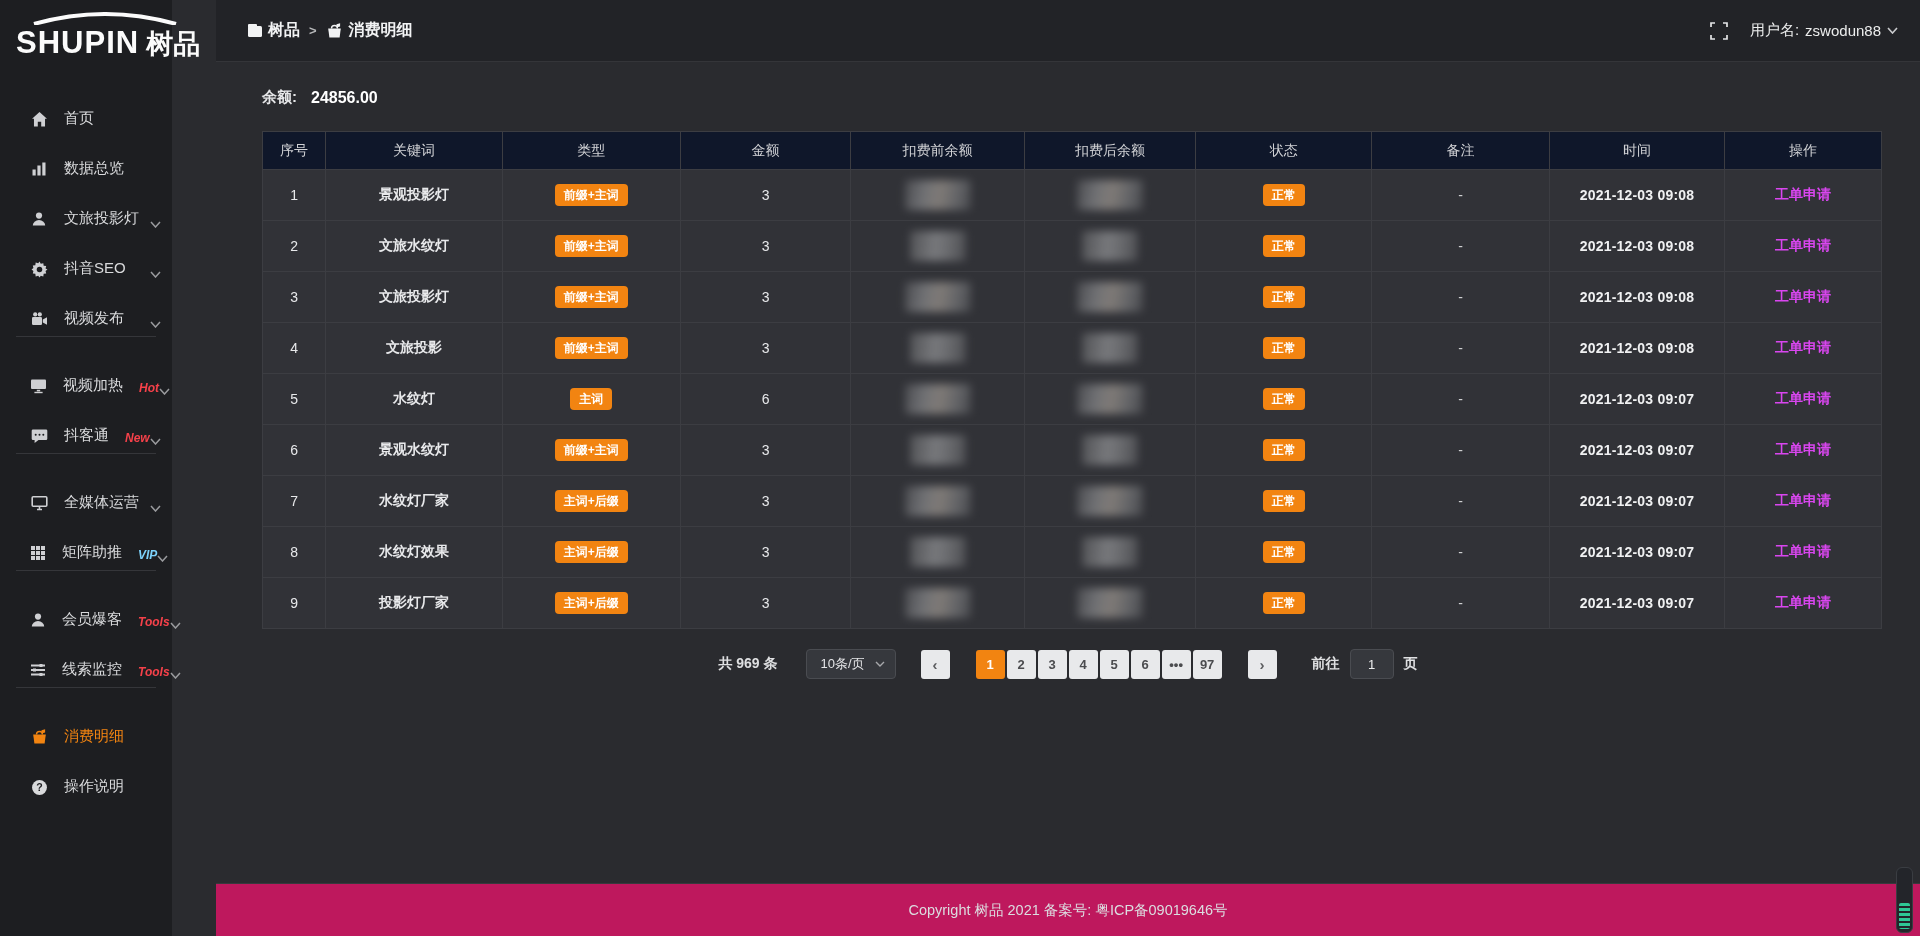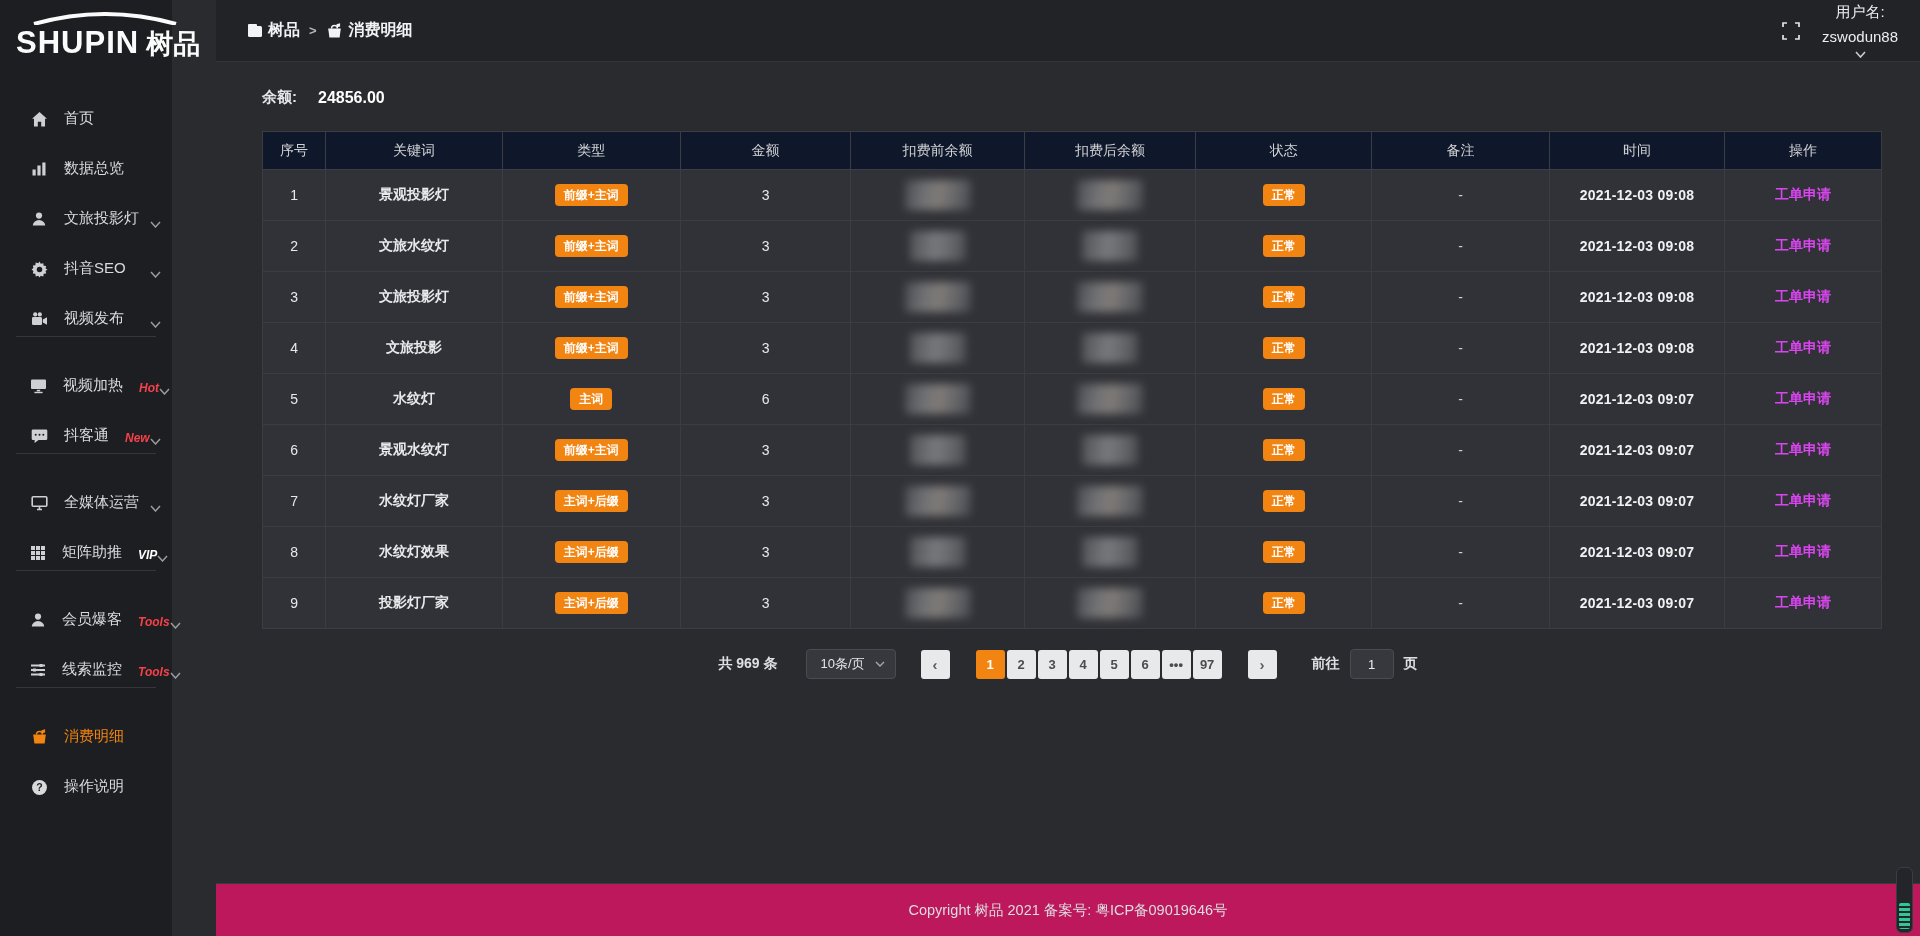--- a/index.html
+++ b/index.html
@@ -23,24 +23,24 @@
   .side-item .s-badge { font-size:12px; font-weight:bold; font-style:italic; margin-left:16px; }
   .side-item .s-chevron { margin-left:auto; color:#9a9b9e; display:flex; }
   .side-divider { height:1px; background:#35363a; margin:8px 16px; }
   
   .topbar { position:absolute; left:216px; top:0; right:0; height:62px; background:#222327; display:flex; align-items:center; padding:0 22px 0 32px; border-bottom:1px solid #343539; }
   .crumb { display:flex; align-items:center; gap:9px; font-size:16px; color:#f2f3f4; font-weight:bold; }
   .crumb .c-item { display:flex; align-items:center; gap:6px; cursor:pointer; }
   .crumb .c-sep { color:#b7b8ba; font-size:13px; font-weight:bold; }
   .top-right { margin-left:auto; display:flex; align-items:center; gap:22px; }
   .fs-btn { display:flex; cursor:pointer; color:#e4e5e7; }
-  .user-wrap { display:flex; align-items:center; gap:6px; font-size:15px; color:#eceded; cursor:pointer;flex-direction:column; }
+  .user-wrap { display:flex; align-items:center; gap:6px; font-size:15px; color:#eceded; cursor:pointer; }
   
   .content { position:absolute; left:216px; top:62px; right:0; bottom:0; background:#2a2b2f; }
-  .balance-row { padding:26px 0 0 46px; font-size:15px; display:flex; gap:21px; align-items:flex-end; }
+  .balance-row { padding:26px 0 0 46px; font-size:15px; display:flex; gap:14px; align-items:flex-end; }
   .balance-label { color:#e6e7e9; font-weight:bold; }
   .balance-value { color:#ffffff; font-weight:bold; font-size:16px; }
   
   .table-wrap { margin:24px 38px 0 46px; }
   table { width:100%; border-collapse:collapse; table-layout:fixed; background:#313237; }
   th { background:#0f172a; color:#d2d3d6; font-size:14px; font-weight:normal; height:38px; border:1px solid #3c3d42;margin-left:40px; }
   td { border:1px solid #3c3d42; height:51px; text-align:center; font-size:14px; color:#e8e9eb; }
   td.kw { font-weight:bold; }
   .badge { display:inline-block; background:#f28411; color:#fff; font-size:12px; padding:5px 9px; border-radius:4px; line-height:1; font-weight:bold; }
   .blur-blob { width:66px; height:30px; margin:0 auto; border-radius:3px; filter:blur(4px); opacity:.8;
@@ -198,21 +198,21 @@
             <rect x="11" y="1" width="4" height="4"></rect>
             <rect x="1" y="6" width="4" height="4"></rect>
             <rect x="6" y="6" width="4" height="4"></rect>
             <rect x="11" y="6" width="4" height="4"></rect>
             <rect x="1" y="11" width="4" height="4"></rect>
             <rect x="6" y="11" width="4" height="4"></rect>
             <rect x="11" y="11" width="4" height="4"></rect>
           </svg>
         </span>
         <span class="s-label">矩阵助推</span>
-        <span class="s-badge" style="color: #ffffff;">VIP</span>
+        <span class="s-badge" style="color: #7dd3fc;">VIP</span>
         <span class="s-chevron">
           <svg width="11" height="7" viewBox="0 0 11 7">
             <path d="M1 1l4.5 5L10 1" fill="none" stroke="#9a9b9e" stroke-width="1.5"></path>
           </svg>
         </span>
       </div>
       <div class="side-divider"></div>
       <div class="side-item">
         <span class="s-icon">
           <svg width="16" height="16" viewBox="0 0 16 16" fill="currentColor">

